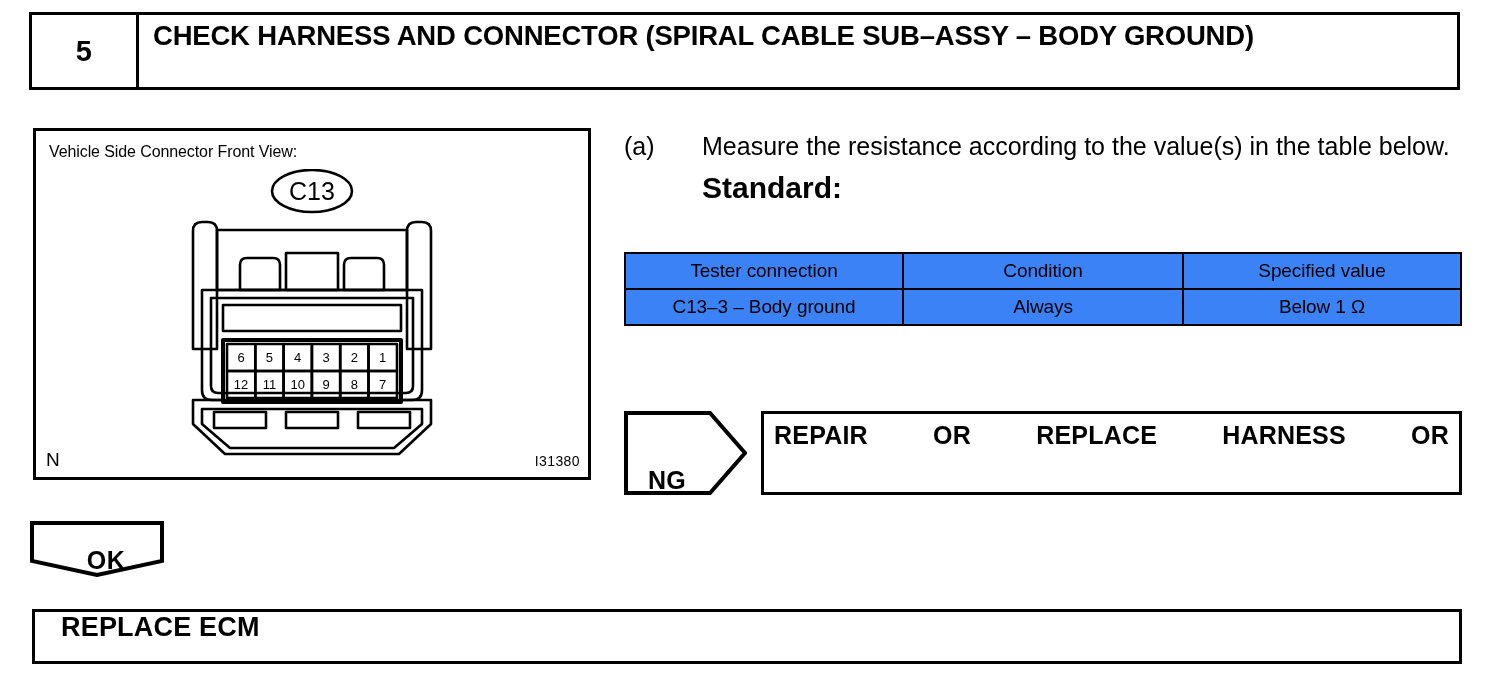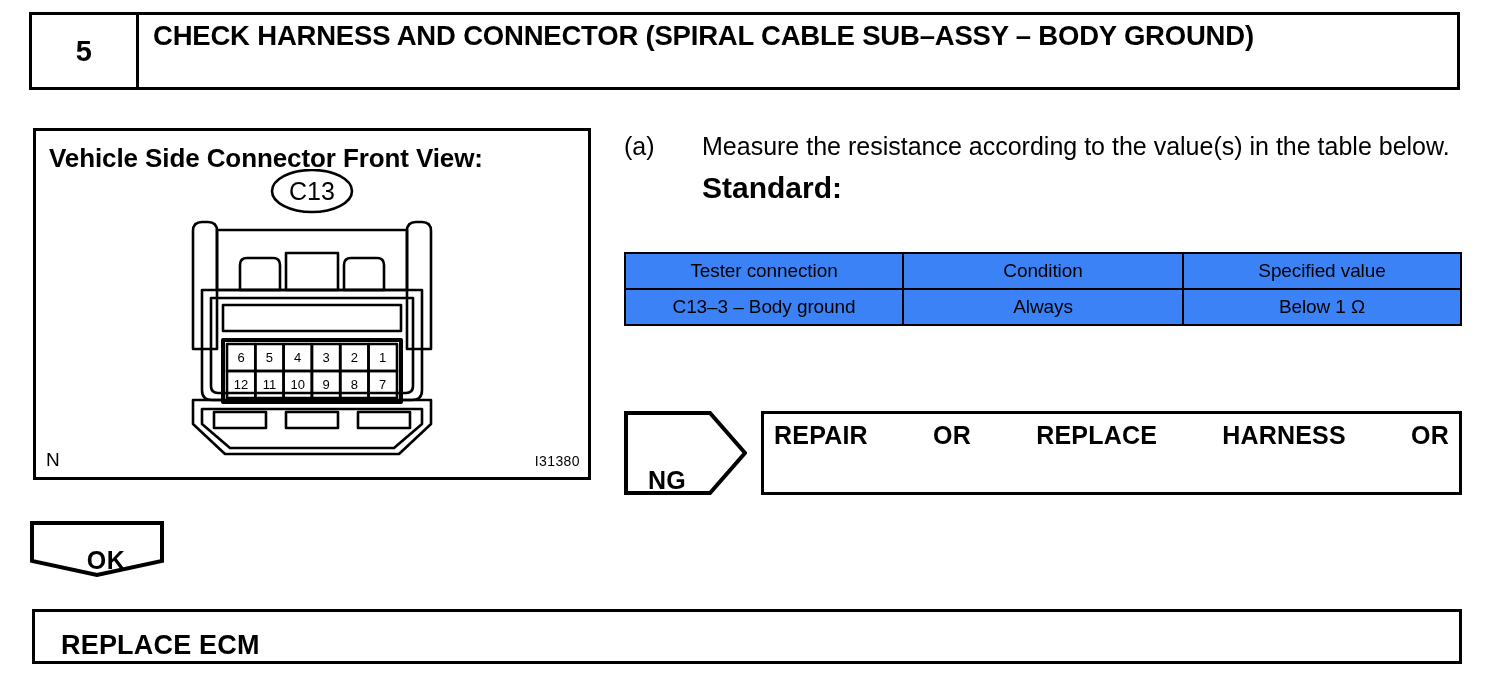--- a/index.html
+++ b/index.html
@@ -66,22 +66,22 @@
     width: 558px;
     height: 352px;
     border: 3px solid #000;
     box-sizing: border-box;
     background: #fff;
   }
   #figure-caption {
     position: absolute;
     left: 13px;
     top: 12px;
-    font-size: 26px;
-    font-weight: bold;
+    font-size: 16px;
+    font-weight: normal;
     letter-spacing: -0.1px;
   }
   #connector-graphic {
     position: absolute;
     left: 50%;
     top: 38px;
     transform: translateX(-50%);
   }
   #figure-note-left {
     position: absolute;
@@ -234,21 +234,21 @@
   
   #final-action-box {
     position: absolute;
     left: 32px;
     top: 609px;
     width: 1430px;
     height: 55px;
     border: 3px solid #000;
     box-sizing: border-box;
     display: flex;
-    align-items: flex-end;
+    align-items: flex-start;
     padding-left: 26px;
   }
   #final-action-text {
     font-size: 27px;
     font-weight: bold;
     letter-spacing: 0.2px;
   }
 
   
   .pin-num {

